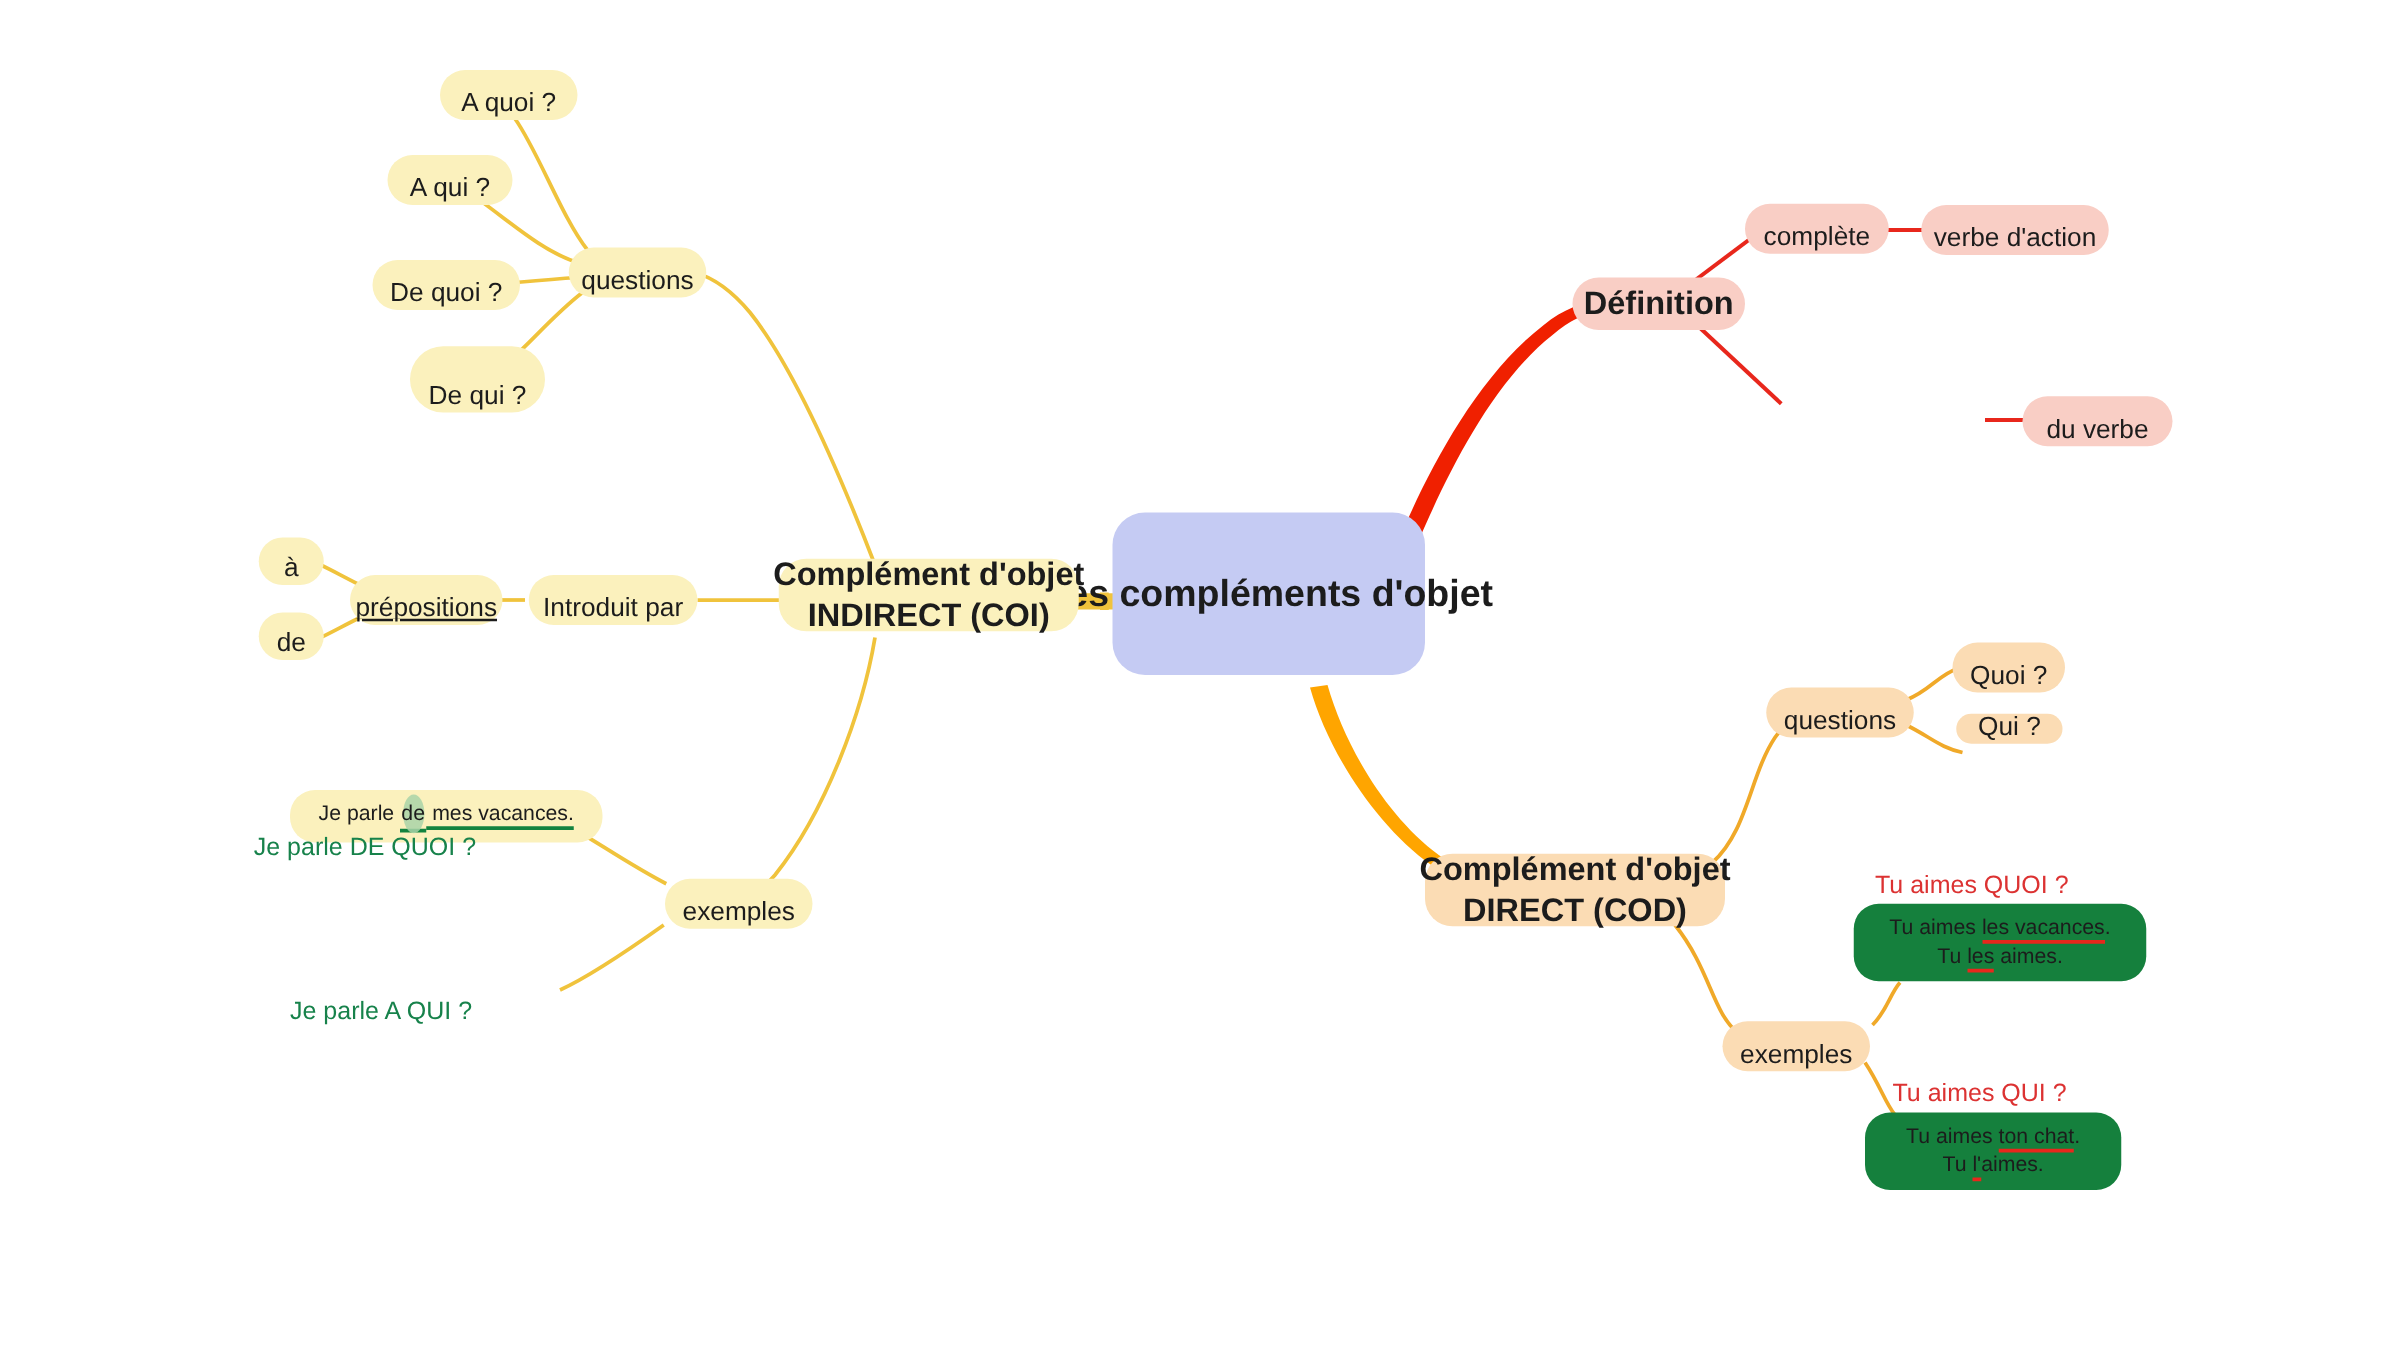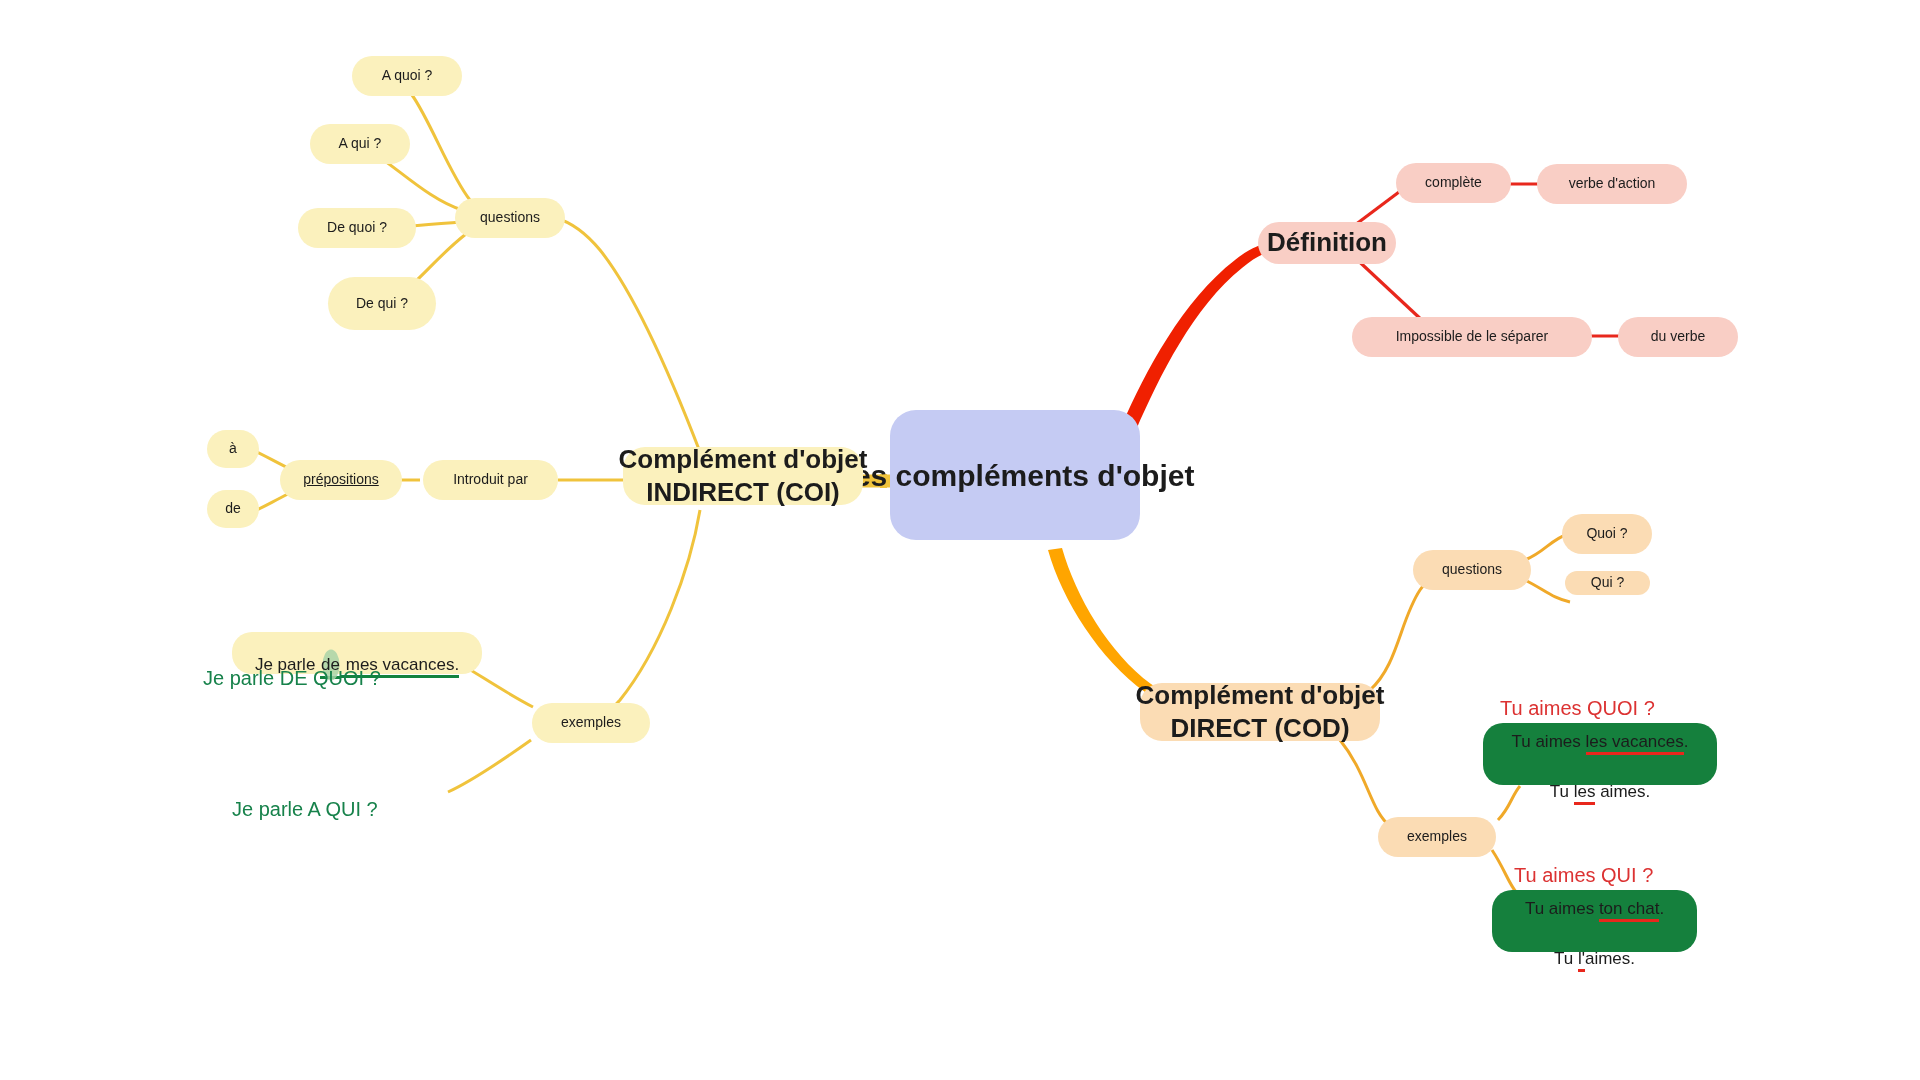--- a/index.html
+++ b/index.html
@@ -52,21 +52,22 @@
     font-weight: bold;
     line-height: 1.28;
   }
   .def-main   { background: #f9cec5; }
   .cod-main   { background: #fbdcb4; }
   .coi-main   { background: #fbf1bd; }
 
   
   .pill {
     border-radius: 999px;
-    font-size: 14px;
+    font-size: 21px;
+    align-items: flex-end;
   }
   .pill-red    { background: #f9cec5; }
   .pill-orange { background: #fbdcb4; }
   .pill-yellow { background: #fbf1bd; }
 
   
   .ex-box {
     border-radius: 20px;
     font-size: 17px;
     line-height: 1.34;
@@ -106,21 +107,21 @@
     top: 50%;
     width: 17px;
     height: 31px;
     transform: translate(-50%, -50%);
     background: #a9d3a8;
     border-radius: 50%;
     opacity: .85;
     z-index: 0;
   }
   .hl-green > span { position: relative; z-index: 1; }
-  .ex-line { display: block; margin-top: 27px; }
+  .ex-line { display: block; }
 </style>
 </head>
 <body>
 
 <div id="stage">
 
   <svg id="wires" viewBox="0 0 1920 1080" xmlns="http://www.w3.org/2000/svg">
 
     <path d="M 1122,425 C 1145,372 1183,300 1235,260 C 1251,247 1266,242 1278,241
              L 1278,250 C 1268,251 1256,256 1242,268 C 1194,306 1159,377 1136,430 Z" fill="#f02000"></path>
@@ -184,23 +185,20 @@
     <span>Définition</span>
   </div>
 
   <div class="node pill pill-red" style="left:1396px; top:163px; width:115px; height:40px;">
     <span>complète</span>
   </div>
   <div class="node pill pill-red" style="left:1537px; top:164px; width:150px; height:40px;">
     <span>verbe d'action</span>
   </div>
 
-  <div class="node pill pill-red" style="left:1352px; top:317px; width:240px; height:40px;">
-    <span>Impossible de le séparer</span>
-  </div>
   <div class="node pill pill-red" style="left:1618px; top:317px; width:120px; height:40px;">
     <span>du verbe</span>
   </div>
 
   <div class="node branch-main cod-main" style="left:1140px; top:683px; width:240px; height:58px; flex-direction:column;">
     <span>Complément d'objet</span>
     <span>DIRECT (COD)</span>
   </div>
 
   <div class="node pill pill-orange" style="left:1413px; top:550px; width:118px; height:40px;">

